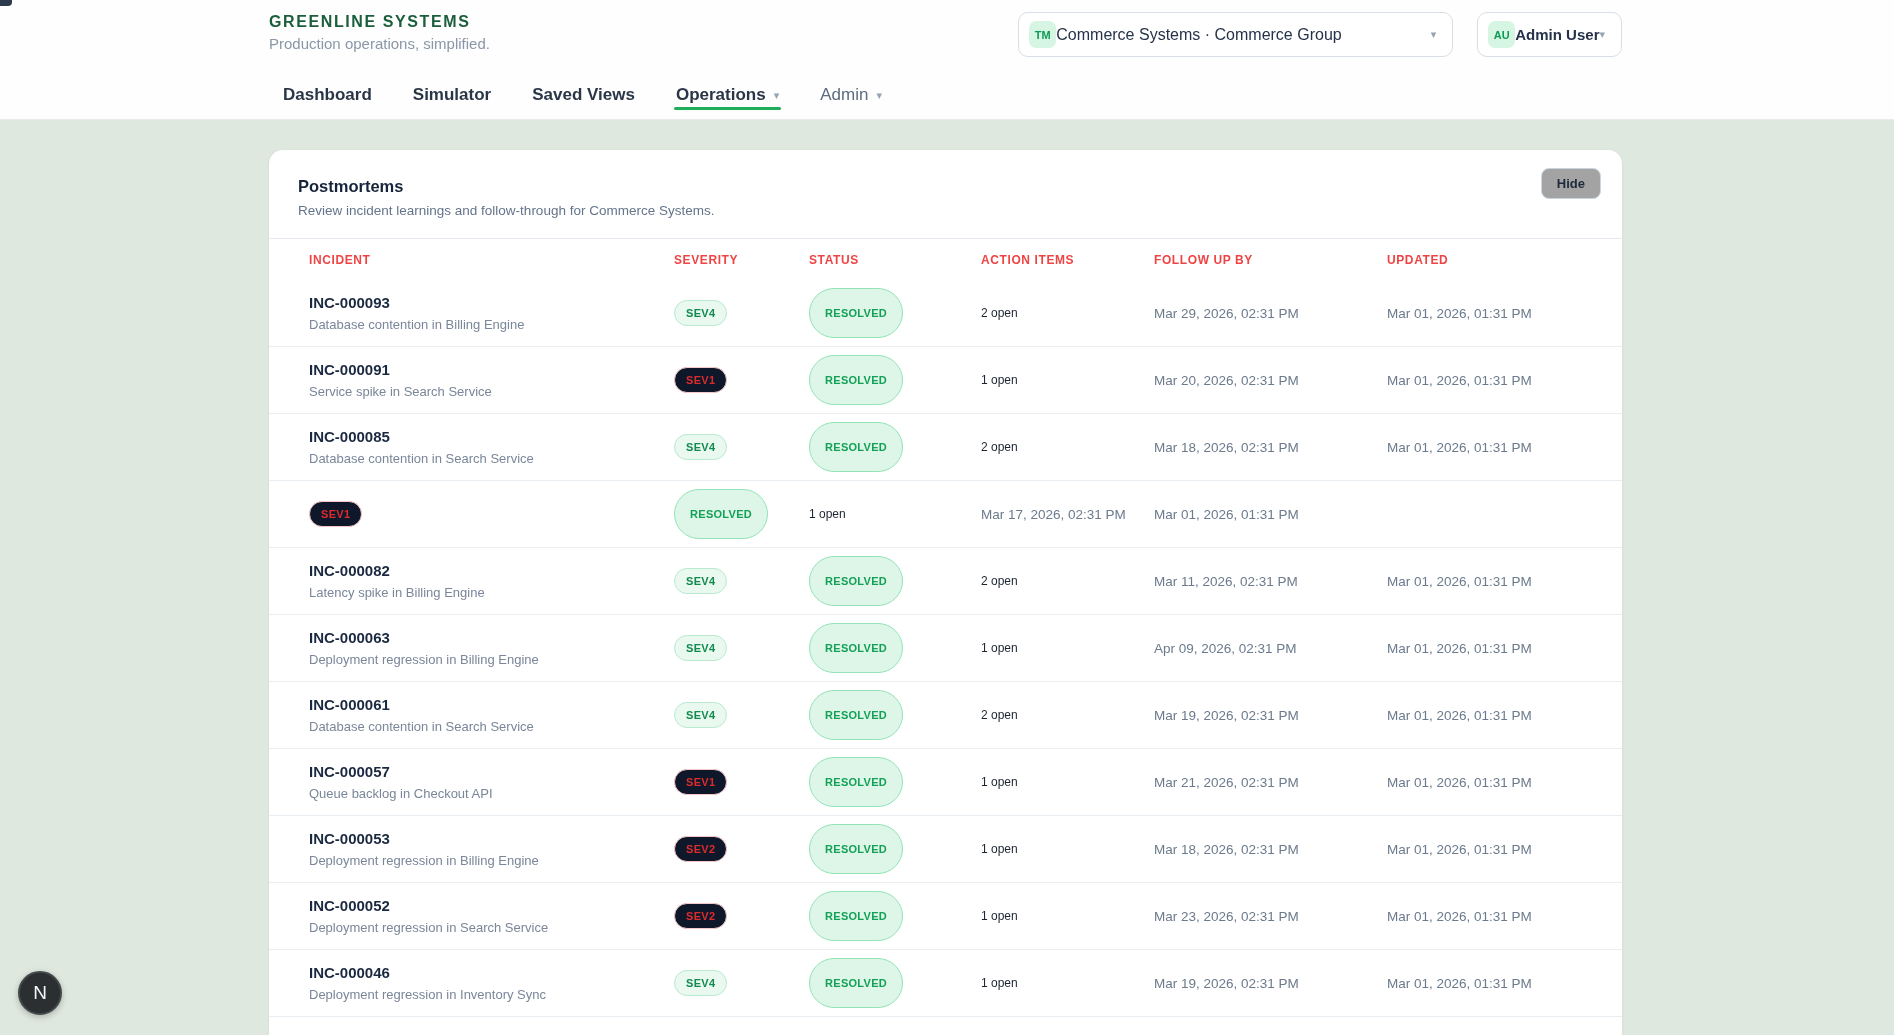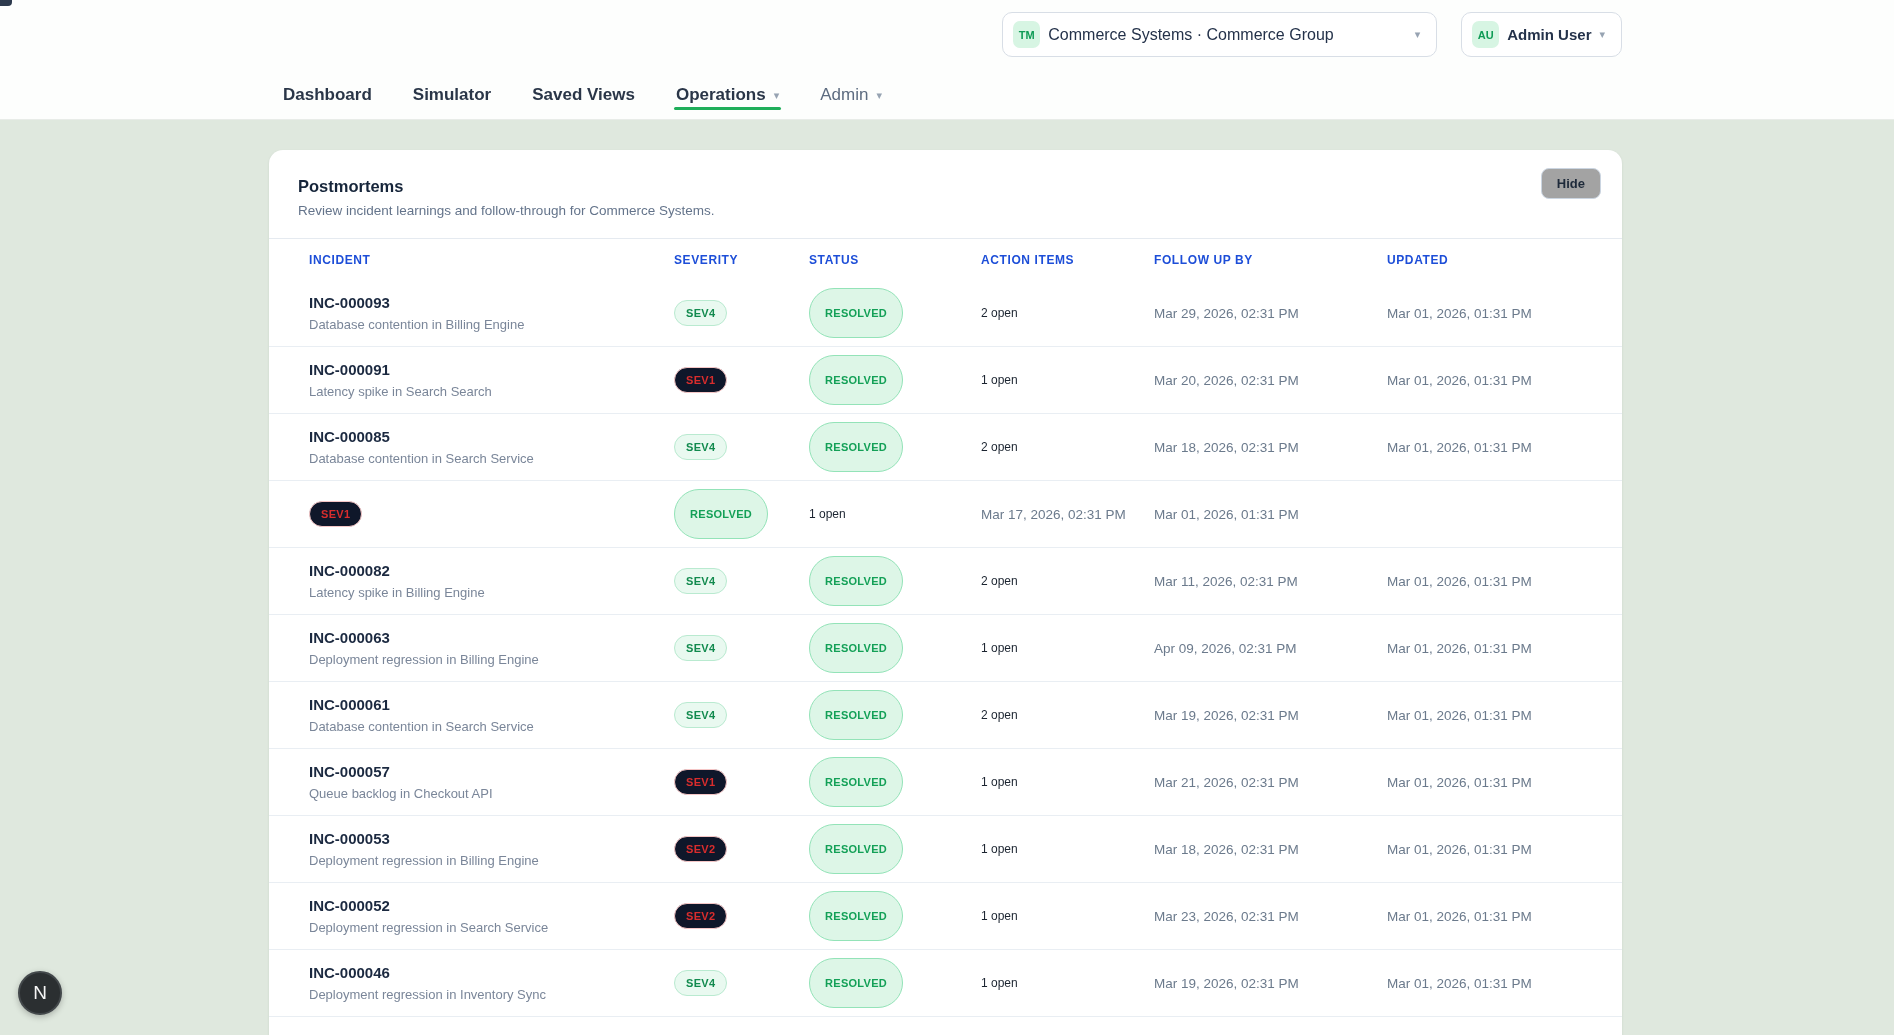--- a/index.html
+++ b/index.html
@@ -76,21 +76,21 @@
   }
 
   .header-controls {
     position: absolute;
     top: 12px;
     right: 0;
     display: flex;
     gap: 24px;
   }
   .pill-control {
-    display: flex; align-items: center; gap: 8px;
+    display: flex; align-items: center; gap: 0;
     height: 45px;
     padding: 0 16px 0 10px;
     background: #ffffff;
     border: 1px solid #d8dee6;
     border-radius: 10px;
     cursor: pointer;
     font-family: inherit;
   }
   .mini-badge {
     width: 27px; height: 27px;
@@ -141,21 +141,21 @@
     display: grid;
     grid-template-columns: 365px 135px 172px 173px 233px 1fr;
     align-items: center;
     padding: 0 40px;
   }
   .table-head { height: 41px; }
   .col-header {
     font-size: 12px;
     font-weight: 700;
     letter-spacing: 0.6px;
-    color: #1d4ed8;
+    color: #ef4444;
     text-transform: uppercase;
   }
   .table-row {
     min-height: 67px;
     border-bottom: 1px solid #e9eef3;
   }
   .incident-cell { padding: 12px 0 13px 0; }
   .incident-id { font-size: 15px; font-weight: 700; color: #1b2940; }
   .incident-desc { margin-top: 6px; font-size: 13px; color: #7a8699; }
   .badge {
@@ -193,20 +193,24 @@
     cursor: pointer;
     box-shadow: 0 2px 6px rgba(0,0,0,0.25);
   }
 </style>
 </head>
 <body>
 
 <header class="app-header">
   <div class="corner-artifact"></div>
   <div class="header-inner">
+    <div>
+      <div class="brand-title">GREENLINE SYSTEMS</div>
+      <div class="brand-tagline">Production operations, simplified.</div>
+    </div>
 
     <nav class="primary-nav">
       <button class="nav-item">
         <span>Dashboard</span>
       </button>
       <button class="nav-item">
         <span>Simulator</span>
       </button>
       <button class="nav-item">
         <span>Saved Views</span>
@@ -267,21 +271,21 @@
       <span class="badge status-badge r-status">RESOLVED</span>
     </div>
     <div class="action-items r-action">2 open</div>
     <div class="date-text r-follow">Mar 29, 2026, 02:31 PM</div>
     <div class="date-text r-updated">Mar 01, 2026, 01:31 PM</div>
   </div>
 
   <div class="grid-row table-row">
     <div class="incident-cell">
       <div class="incident-id r-id">INC-000091</div>
-      <div class="incident-desc r-desc">Latency spike in Search Search</div>
+      <div class="incident-desc r-desc">Service spike in Search Service</div>
     </div>
     <div>
       <span class="badge sev-badge r-sev tone-red">SEV1</span>
     </div>
     <div>
       <span class="badge status-badge r-status">RESOLVED</span>
     </div>
     <div class="action-items r-action">1 open</div>
     <div class="date-text r-follow">Mar 20, 2026, 02:31 PM</div>
     <div class="date-text r-updated">Mar 01, 2026, 01:31 PM</div>

